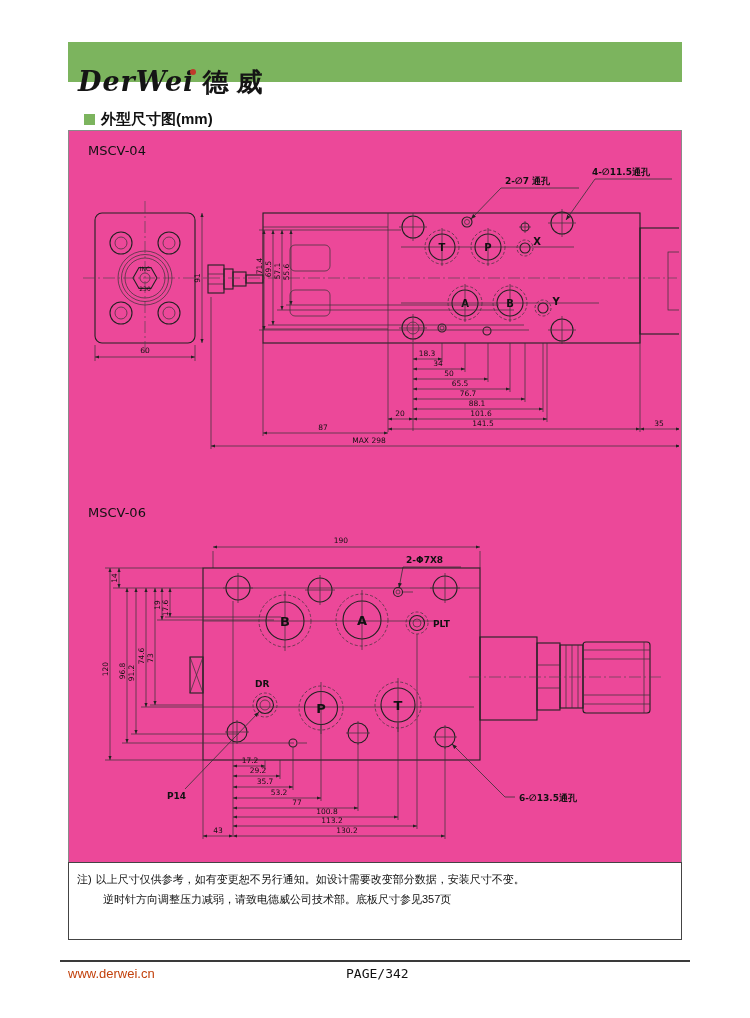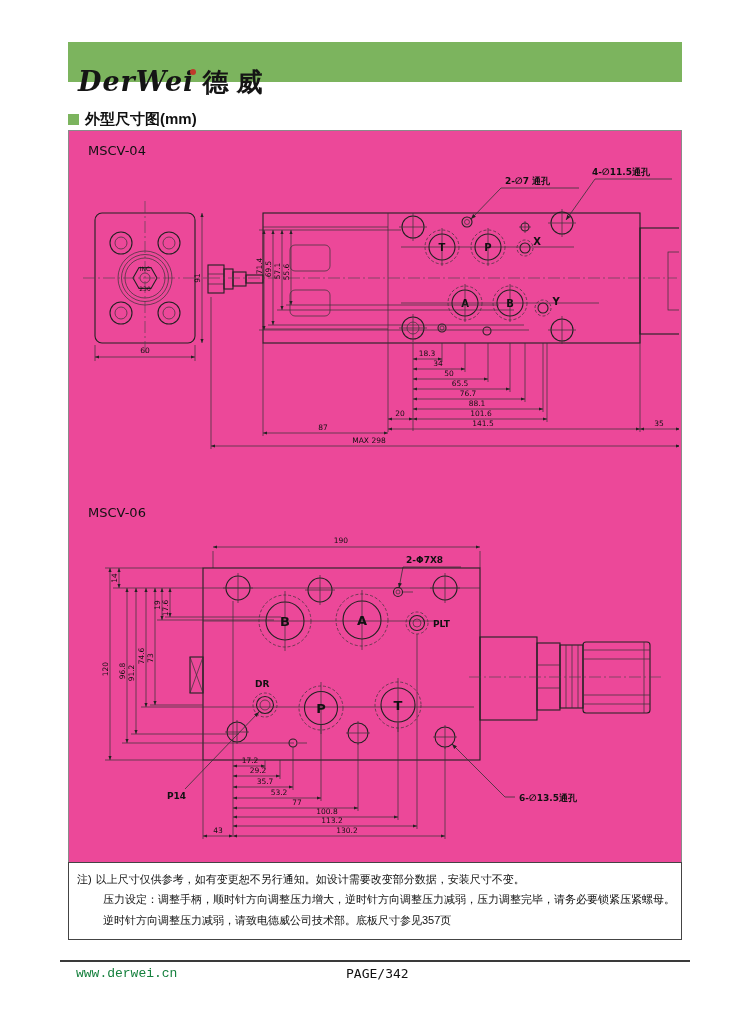--- a/index.html
+++ b/index.html
@@ -7,34 +7,34 @@
         font-family:"Liberation Sans",sans-serif;color:#111;}
   .banner{position:absolute;left:68px;top:42px;width:614px;height:40px;background:#7cb45e;
           display:flex;align-items:center;}
   .logo{display:flex;align-items:baseline;padding-left:10px;}
   .logo-latin{font-family:"DejaVu Serif",serif;font-style:italic;font-weight:bold;
               font-size:27px;color:#151515;letter-spacing:1px;}
   .logo-reg{width:6px;height:6px;border-radius:50%;background:#c0392b;display:inline-block;
             margin-left:-4px;margin-right:6px;transform:translateY(-16px);}
   .logo-cn{font-family:"DejaVu Serif",serif;font-weight:bold;font-size:26px;color:#151515;
            letter-spacing:8px;margin-top:41px;}
-  .section-row{position:absolute;left:68px;top:110px;display:flex;align-items:center;gap:6px;}
+  .section-row{position:absolute;left:84px;top:110px;display:flex;align-items:center;gap:6px;}
   .bullet{width:11px;height:11px;background:#7cb45e;display:inline-block;}
   .section-title{font-weight:bold;font-size:15px;color:#111;}
   .drawing-box{position:absolute;left:68px;top:130px;width:612px;height:732px;
                border:1px solid #8a8a8a;background:#ec4899;}
   .notes-box{position:absolute;left:68px;top:862px;width:596px;height:66px;
              border:1px solid #444;background:#fff;font-size:11px;line-height:1.85;
              padding:6px 8px 4px 8px;color:#111;}
   .note-line{white-space:nowrap;}
   .note-indent{padding-left:26px;}
   .note-prefix{margin-right:4px;}
   .footer-rule{position:absolute;left:60px;top:960px;width:630px;height:2px;background:#3a3a3a;}
-  .footer-url{position:absolute;left:76px;top:966px;font-family:Liberation Mono, monospace;
-              font-size:13px;color:#15803d;}
+  .footer-url{position:absolute;left:68px;top:966px;font-family:Liberation Sans, sans-serif;
+              font-size:13px;color:#c2410c;}
   .footer-page{position:absolute;left:346px;top:966px;font-family:"DejaVu Sans Mono",monospace;
                font-size:13px;color:#111;text-align:right;}
   
   .ol{fill:none;stroke:#222;stroke-width:1.1;}
   .tl{fill:none;stroke:#333;stroke-width:0.7;}
   .dl{fill:none;stroke:#333;stroke-width:0.7;marker-start:url(#arr);marker-end:url(#arr);}
   .ld{fill:none;stroke:#333;stroke-width:0.8;}
   .cl{fill:none;stroke:#444;stroke-width:0.6;stroke-dasharray:12 3 2 3;}
   .dsh{fill:none;stroke:#333;stroke-width:0.7;stroke-dasharray:3 2;}
   .dt{font:7.5px "DejaVu Sans",sans-serif;fill:#111;text-anchor:middle;}
@@ -391,21 +391,20 @@
         <text class="dt" x="149" y="702">43</text>
         <line class="dl" x1="164" y1="705" x2="376" y2="705"></line>
         <text class="dt" x="278" y="702">130.2</text>
       </g>
     </g>
   </svg>
   </div>
 
   <div class="notes-box">
     <div class="note-line"><span class="note-prefix">注)</span><span>以上尺寸仅供参考，如有变更恕不另行通知。如设计需要改变部分数据，安装尺寸不变。</span></div>
-    <div class="note-line note-indent">压力设定：调整手柄，顺时针方向调整压力增大，逆时针方向调整压力减弱，压力调整完毕，请务必要锁紧压紧螺母。</div>
     <div class="note-line note-indent">逆时针方向调整压力减弱，请致电德威公司技术部。底板尺寸参见357页</div>
   </div>
 
   <div class="footer-rule"></div>
   <span class="footer-url">www.derwei.cn</span>
   <span class="footer-page">PAGE/342</span>
 
 </div>
 
 </body></html>

